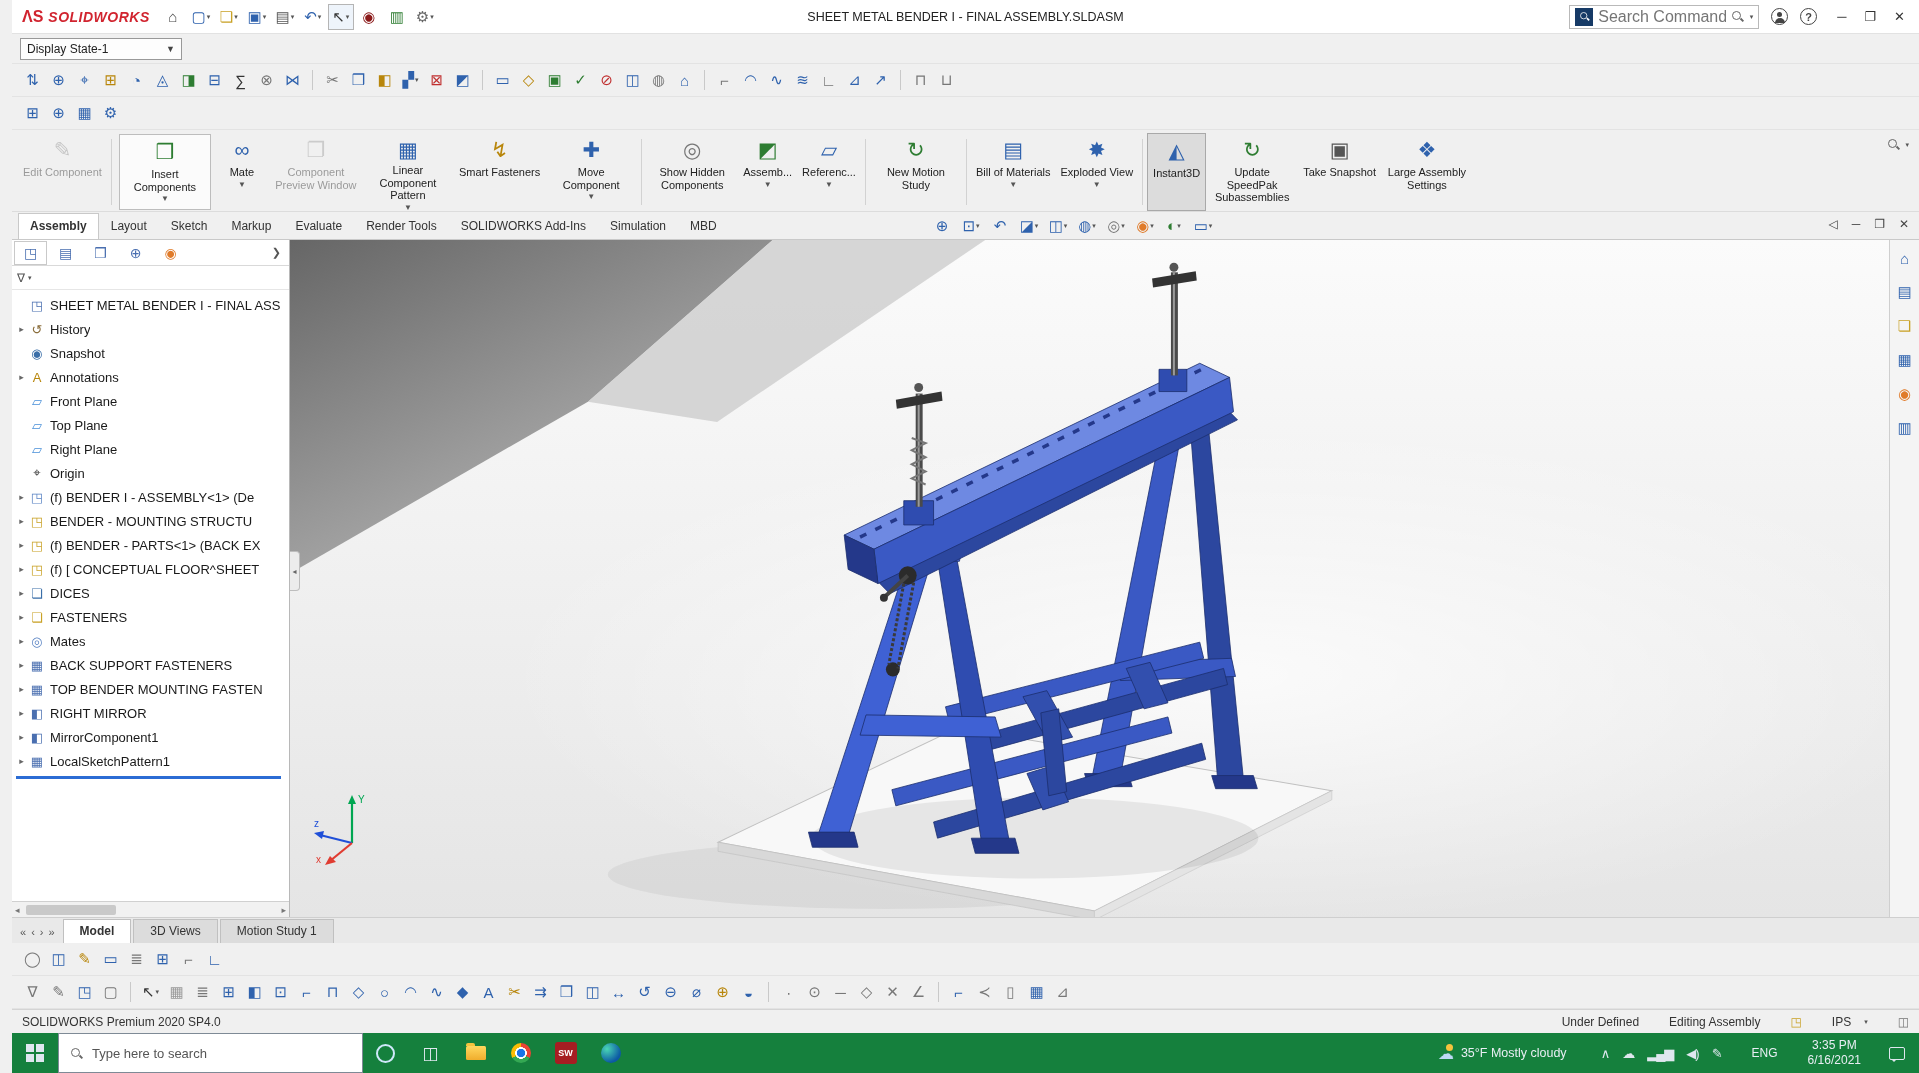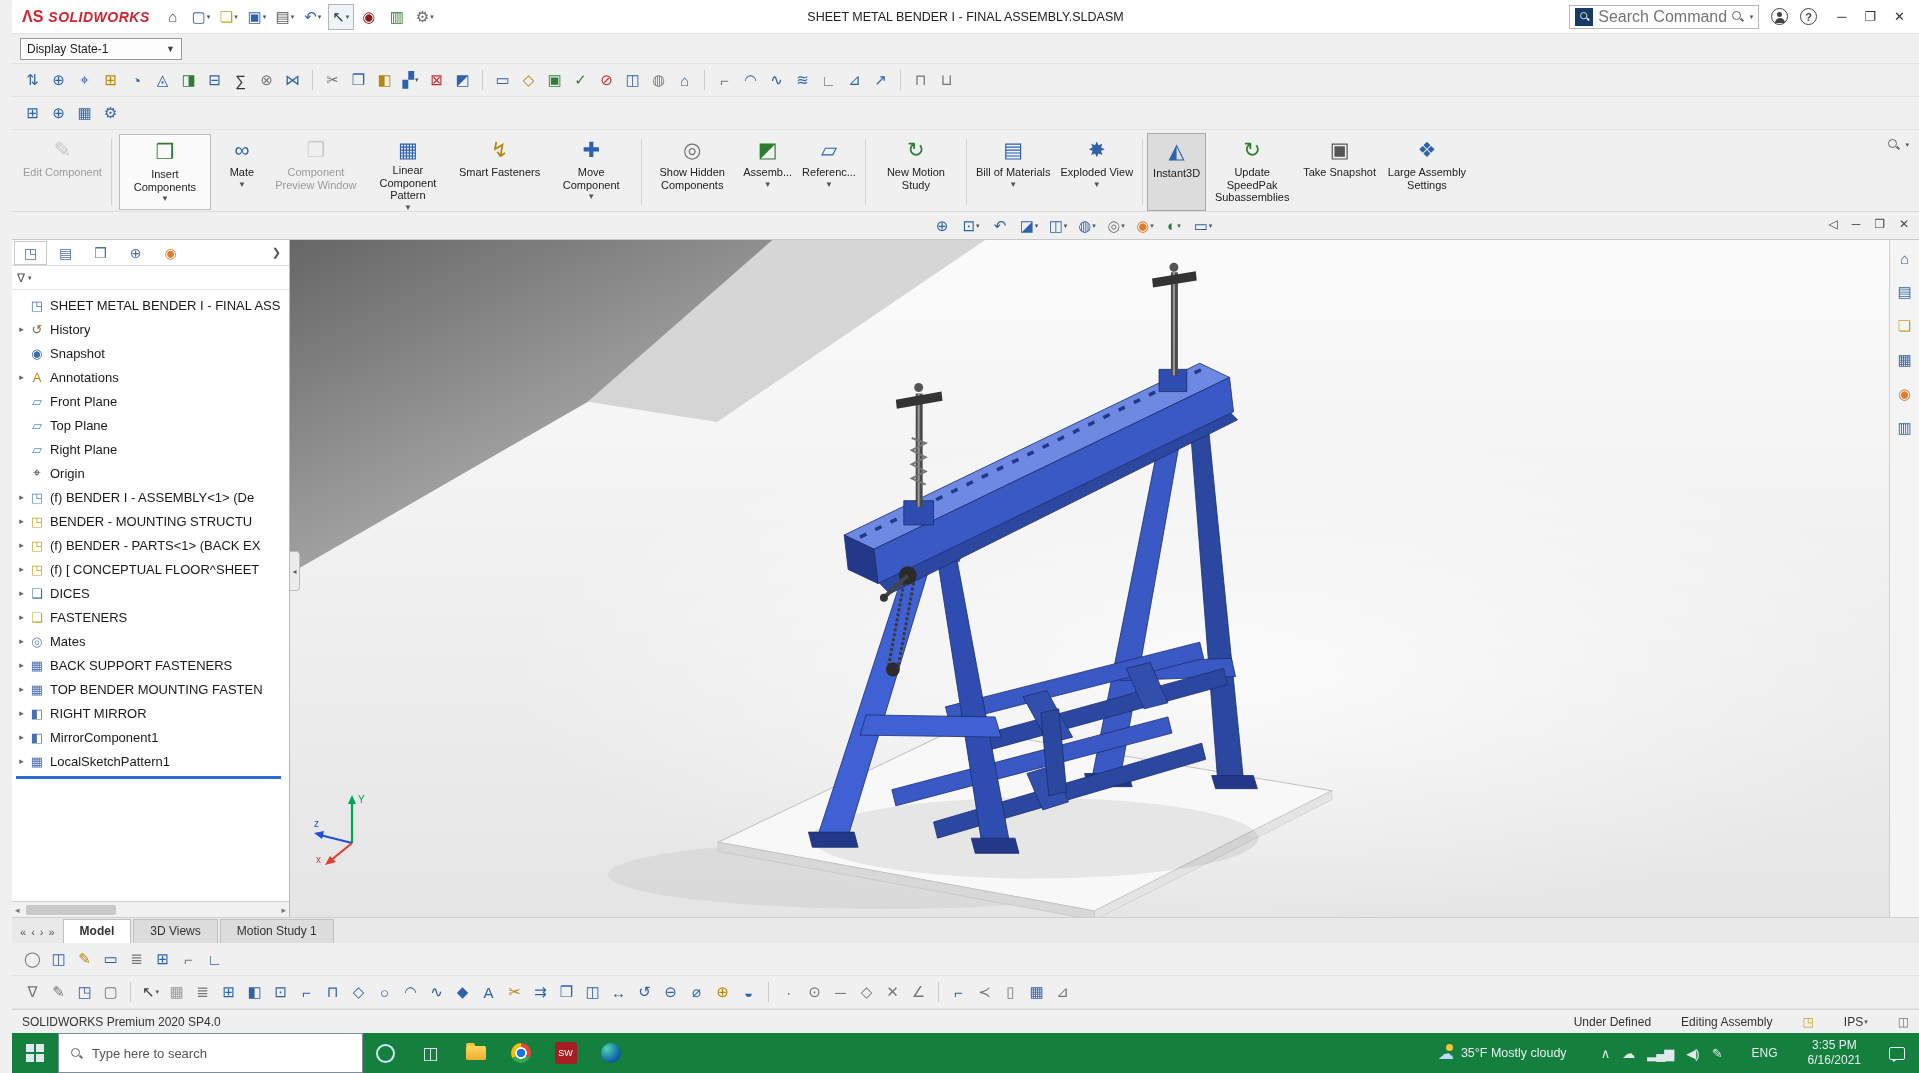--- a/index.html
+++ b/index.html
@@ -89,34 +89,34 @@
   
   .mtabs{height:26px;background:#e9e9e9;border-top:1px solid #cfcfcf;display:flex;align-items:flex-end;padding-left:4px;}
   .mnav{display:flex;gap:5px;align-items:center;color:#555;font-size:11px;padding:0 8px 5px 4px;}
   .mtab{padding:4px 16px 5px;font-size:12px;background:#dcdcdc;border:1px solid #c0c0c0;border-bottom:none;margin-right:2px;color:#333;}
   .mtab.active{background:#ffffff;font-weight:bold;}
 
   
   .statusbar{height:24px;background:#f0f0f0;border-top:1px solid #d4d4d4;display:flex;align-items:center;padding:0 10px;font-size:12px;color:#333;}
   .statusbar .sp{flex:1;}
   .sright{display:flex;gap:30px;align-items:center;}
-  .sunits{display:flex;gap:0;align-items:center;}
+  .sunits{display:flex;gap:12px;align-items:center;}
 
   
   .taskbar{height:40px;background:#15803d;display:flex;align-items:center;color:#e9eef4;}
   .tb-start{width:46px;height:40px;display:flex;align-items:center;justify-content:center;}
   .winlogo{display:grid;grid-template-columns:8px 8px;grid-template-rows:8px 8px;gap:1.5px;}
   .winlogo i{background:#dfe7ef;}
   .tb-search{width:305px;height:40px;background:#fff;color:#555;display:flex;align-items:center;gap:9px;padding:0 11px;border:1px solid #7e8a96;font-size:13px;}
   .tb-app{width:45px;height:40px;display:flex;align-items:center;justify-content:center;font-size:17px;}
   .cortana{width:19px;height:19px;border-radius:50%;border:2.5px solid #cfe8fa;}
   .folder-ico{width:20px;height:14px;background:linear-gradient(#ffd75e,#f0ad2d);border-radius:1.5px;position:relative;}
   .folder-ico::before{content:"";position:absolute;top:-3px;left:0;width:9px;height:3px;background:#f5c33e;border-radius:2px 2px 0 0;}
   .chrome-ico{width:20px;height:20px;border-radius:50%;background:radial-gradient(circle,#1a73e8 0 29%,#fff 31% 40%,rgba(0,0,0,0) 42%),conic-gradient(#ea4335 0 120deg,#34a853 120deg 240deg,#fbbc05 240deg 360deg);}
-  .sw-ico{width:22px;height:22px;background:#a61d22;border-radius:3px;color:#fff;font-weight:normal;font-size:9px;display:flex;align-items:center;justify-content:center;}
+  .sw-ico{width:22px;height:22px;background:#a61d22;border-radius:3px;color:#fff;font-weight:bold;font-size:9px;display:flex;align-items:center;justify-content:center;}
   .edge-ico{width:20px;height:20px;border-radius:50%;background:radial-gradient(circle at 30% 30%,#49d6b5,#0c59a4 70%);}
   .tb-right{margin-left:auto;display:flex;align-items:center;height:40px;}
   .tb-weather{display:flex;align-items:center;gap:7px;padding:0 12px;font-size:12.5px;}
   .wicon{position:relative;color:#bcd9f5;font-size:16px;}
   .wicon::before{content:"";position:absolute;left:8px;top:0;width:7px;height:7px;border-radius:50%;background:#f5c33e;z-index:-1;}
   .tray{display:flex;align-items:center;gap:13px;padding:0 10px;font-size:12px;}
   .tray .ti{color:#dfe7ef;font-size:13px;letter-spacing:-1px;}
   .tb-lang{padding:0 8px;font-size:12px;}
   .tb-clock{padding:0 10px;font-size:12px;line-height:1.25;text-align:center;}
   .notif{width:16px;height:13px;border:1.6px solid #dfe7ef;border-radius:2px;position:relative;margin:0 14px 0 6px;}
@@ -404,20 +404,31 @@
         <div class="ric" style="color: rgb(47, 98, 173);">❖</div>
         <div class="rlb">Large Assembly Settings</div>
       </div>
       <div class="ribbon-right">
         <span class="mag"></span>
         <span class="dd">▾</span>
       </div>
     </div>
 
   <div class="tabrow">
+    <span id="rtabs" style="display:flex;">
+        <span class="rtab active">Assembly</span>
+        <span class="rtab">Layout</span>
+        <span class="rtab">Sketch</span>
+        <span class="rtab">Markup</span>
+        <span class="rtab">Evaluate</span>
+        <span class="rtab">Render Tools</span>
+        <span class="rtab">SOLIDWORKS Add-Ins</span>
+        <span class="rtab">Simulation</span>
+        <span class="rtab">MBD</span>
+      </span>
     <span class="headsup" id="headsup">
         <span class="hicon">
           <span style="color: rgb(47, 98, 173);">⊕</span>
         </span>
         <span class="hicon">
           <span style="color: rgb(47, 98, 173);">⊡</span>
           <span class="dd">▾</span>
         </span>
         <span class="hicon">
           <span style="color: rgb(47, 98, 173);">↶</span>

